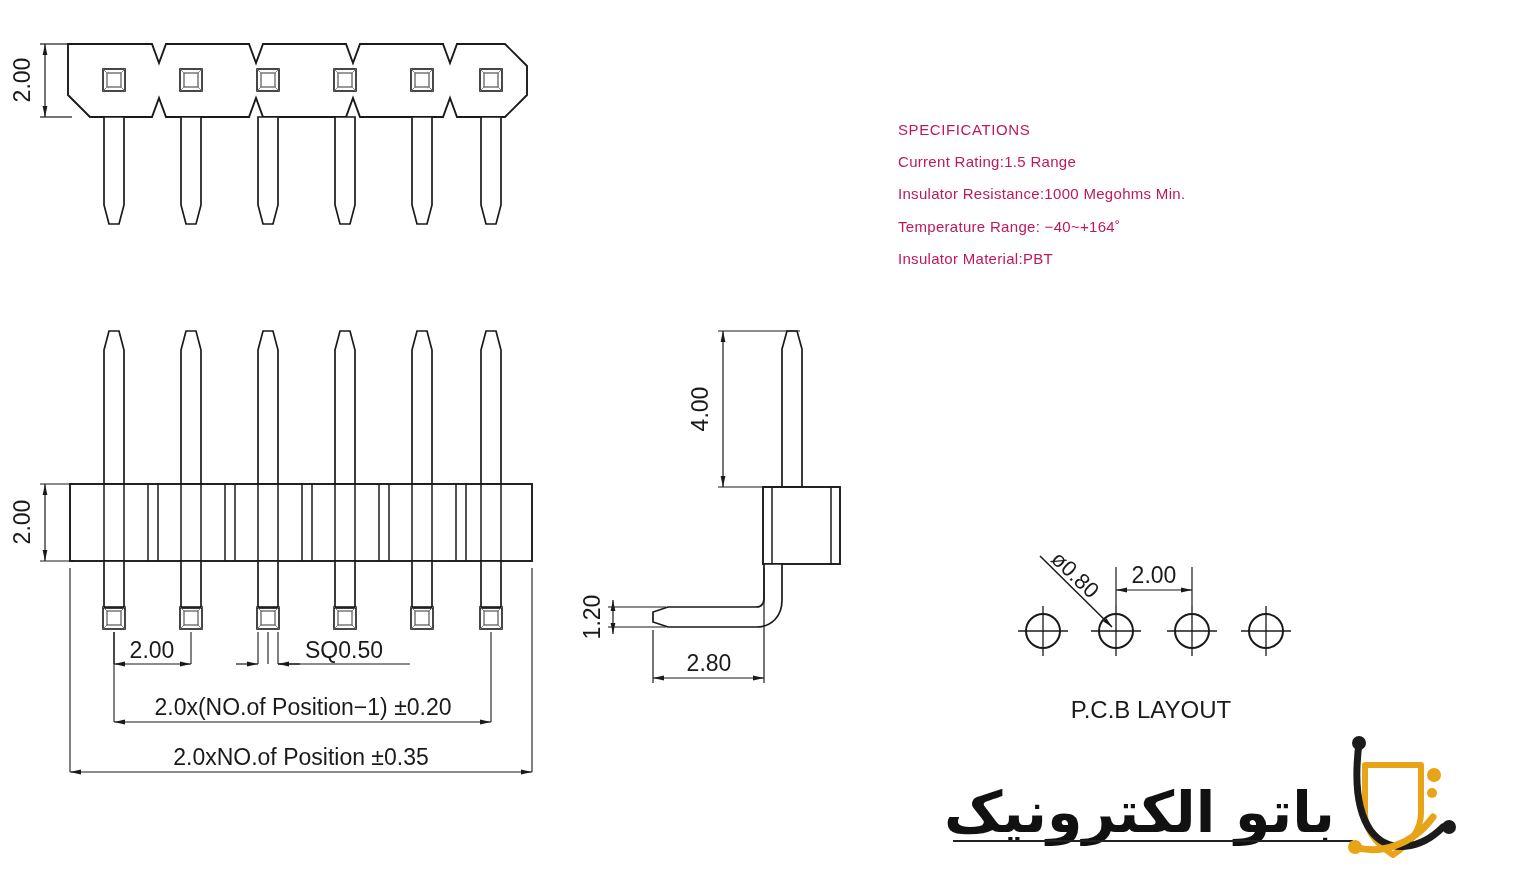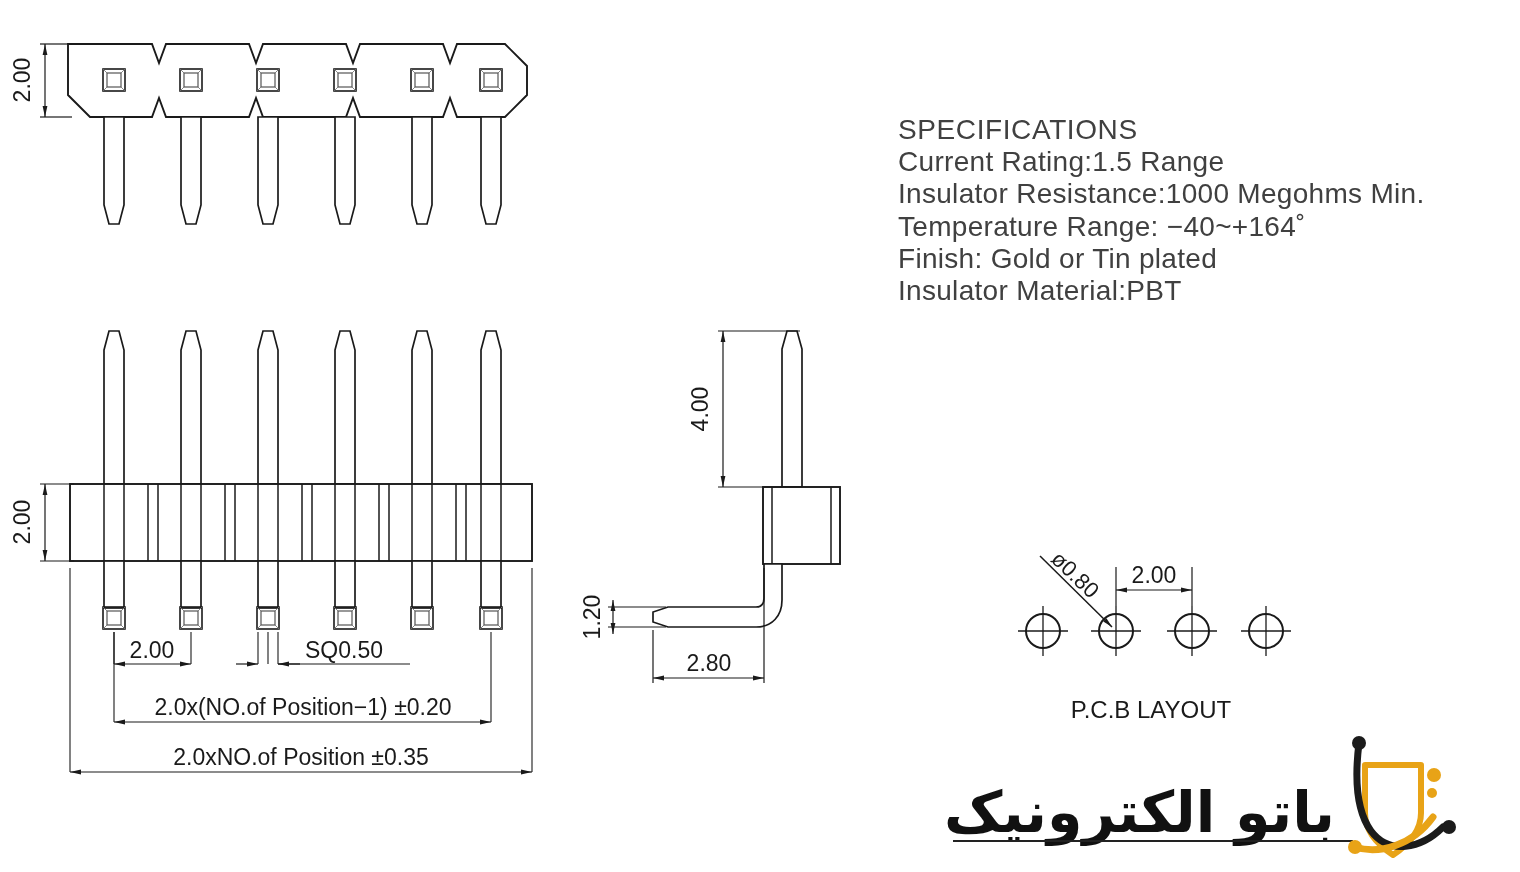--- a/index.html
+++ b/index.html
@@ -28,23 +28,23 @@
     height: 872px;
   }
   .spec-block {
     position: absolute;
     left: 898px;
     top: 114px;
     width: 600px;
   }
   .spec-line {
     font-family: "Liberation Sans", sans-serif;
-    font-size: 28px;
+    font-size: 15px;
     line-height: 32.2px;
-    color: #404040;
+    color: #be185d;
     letter-spacing: 0.3px;
     white-space: nowrap;
   }
   .spec-line.title { letter-spacing: 0.6px; }
   .logo {
     position: absolute;
     left: 945px;
     top: 735px;
     width: 520px;
     height: 130px;
@@ -308,21 +308,20 @@
 
       <text x="1151" y="718" text-anchor="middle" font-family="Liberation Sans, sans-serif" font-size="24" fill="#1a1a1a">P.C.B  LAYOUT</text>
     </g>
   </svg>
 
   <div class="spec-block">
     <div class="spec-line title">SPECIFICATIONS</div>
     <div class="spec-line">Current  Rating:1.5  Range</div>
     <div class="spec-line">Insulator  Resistance:1000  Megohms  Min.</div>
     <div class="spec-line">Temperature  Range:  −40~+164˚</div>
-    <div class="spec-line">Finish:  Gold  or  Tin  plated</div>
     <div class="spec-line">Insulator  Material:PBT</div>
   </div>
 
   <div class="logo">
     <div class="logo-text">باتو الکترونیک</div>
     <div class="logo-rule"></div>
     <svg class="logo-mark" viewBox="0 0 128 130">
 
       <path d="M 28,30 L 28,78 C 28,98 44,112 56,120 C 68,112 84,98 84,78 L 84,30 Z" fill="none" stroke="#E8A317" stroke-width="6" stroke-linejoin="round"></path>
 

